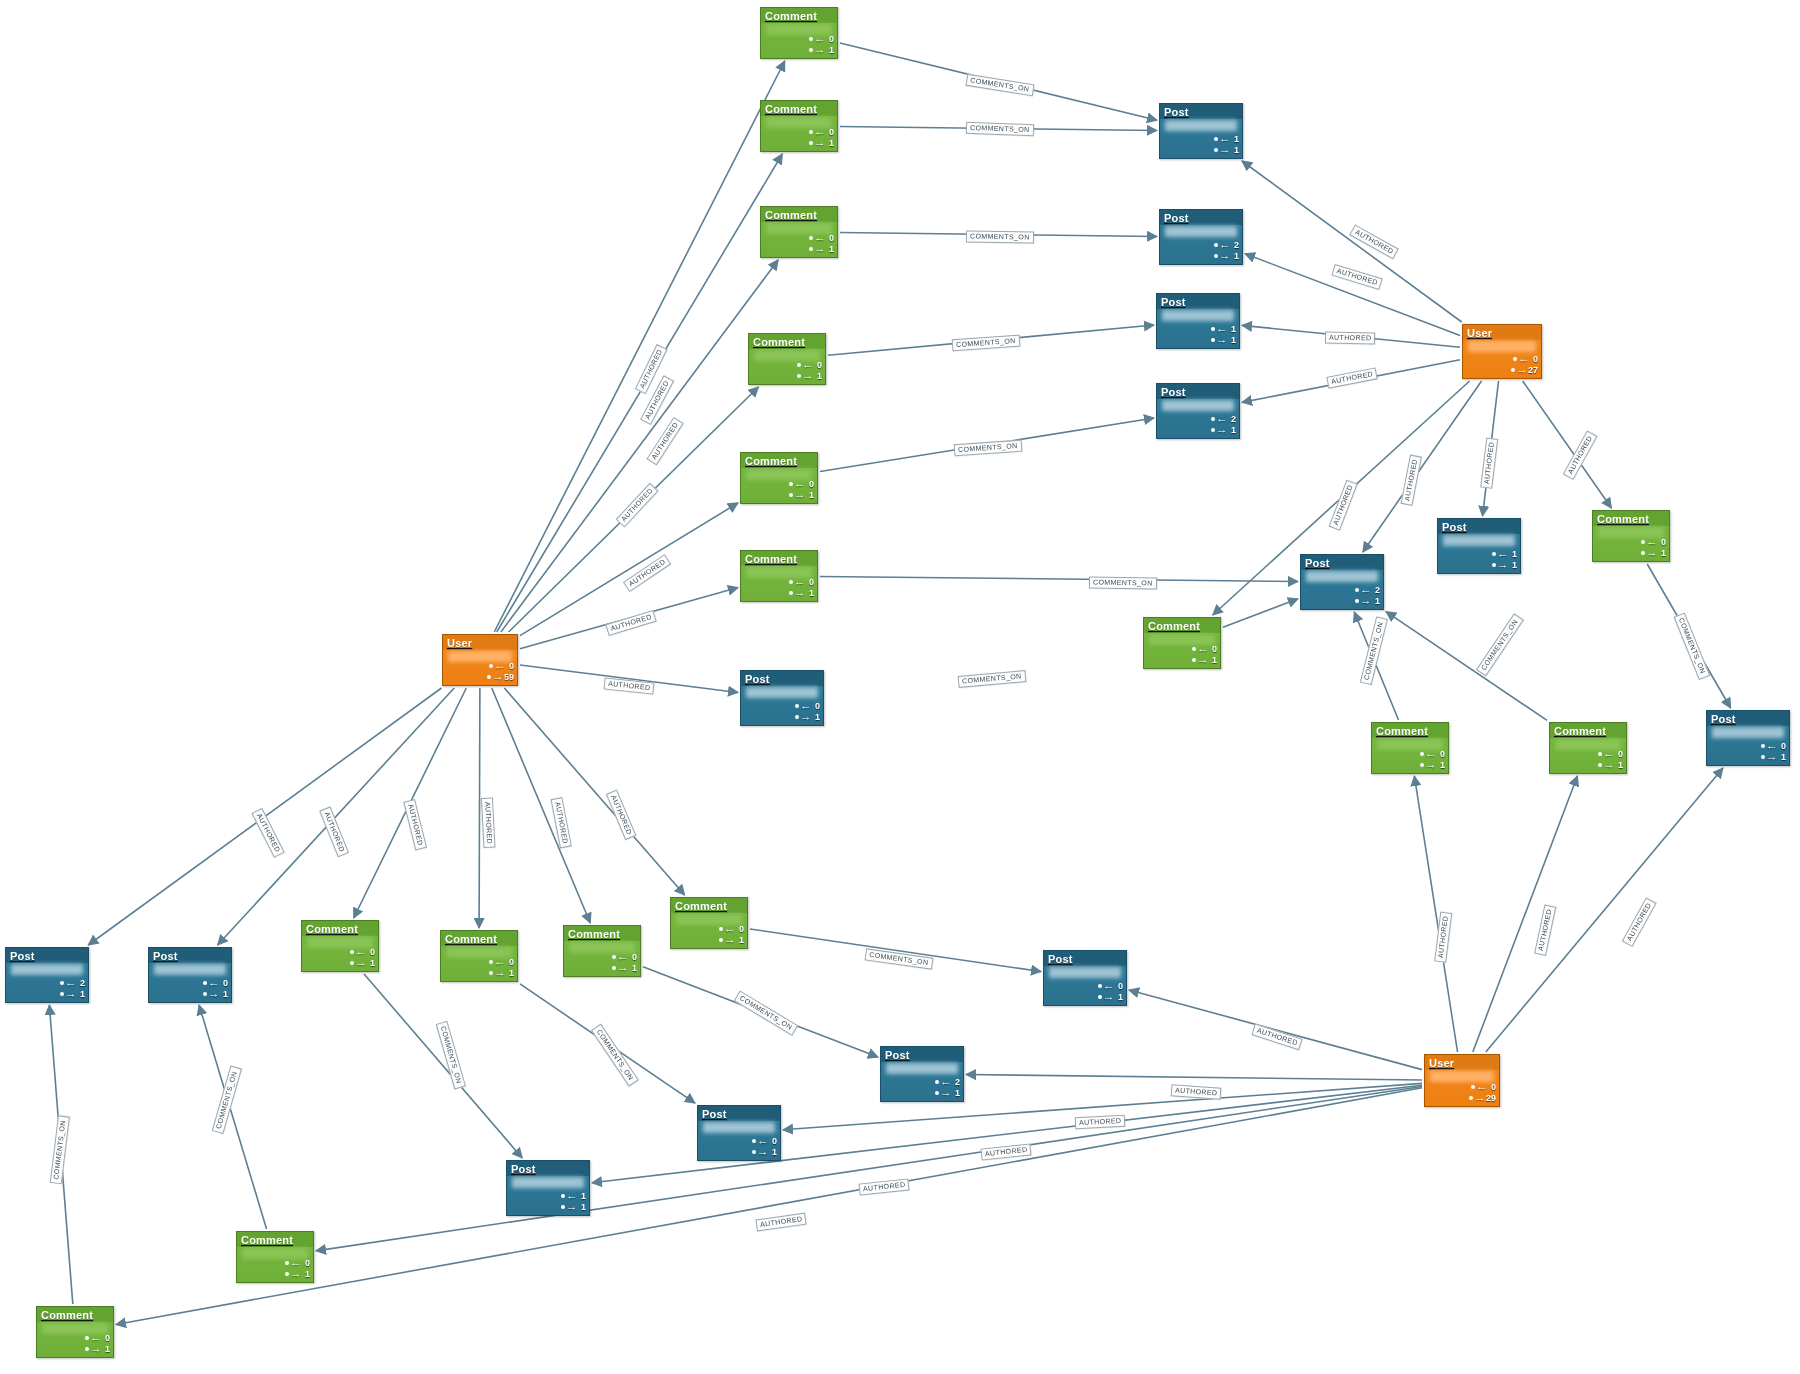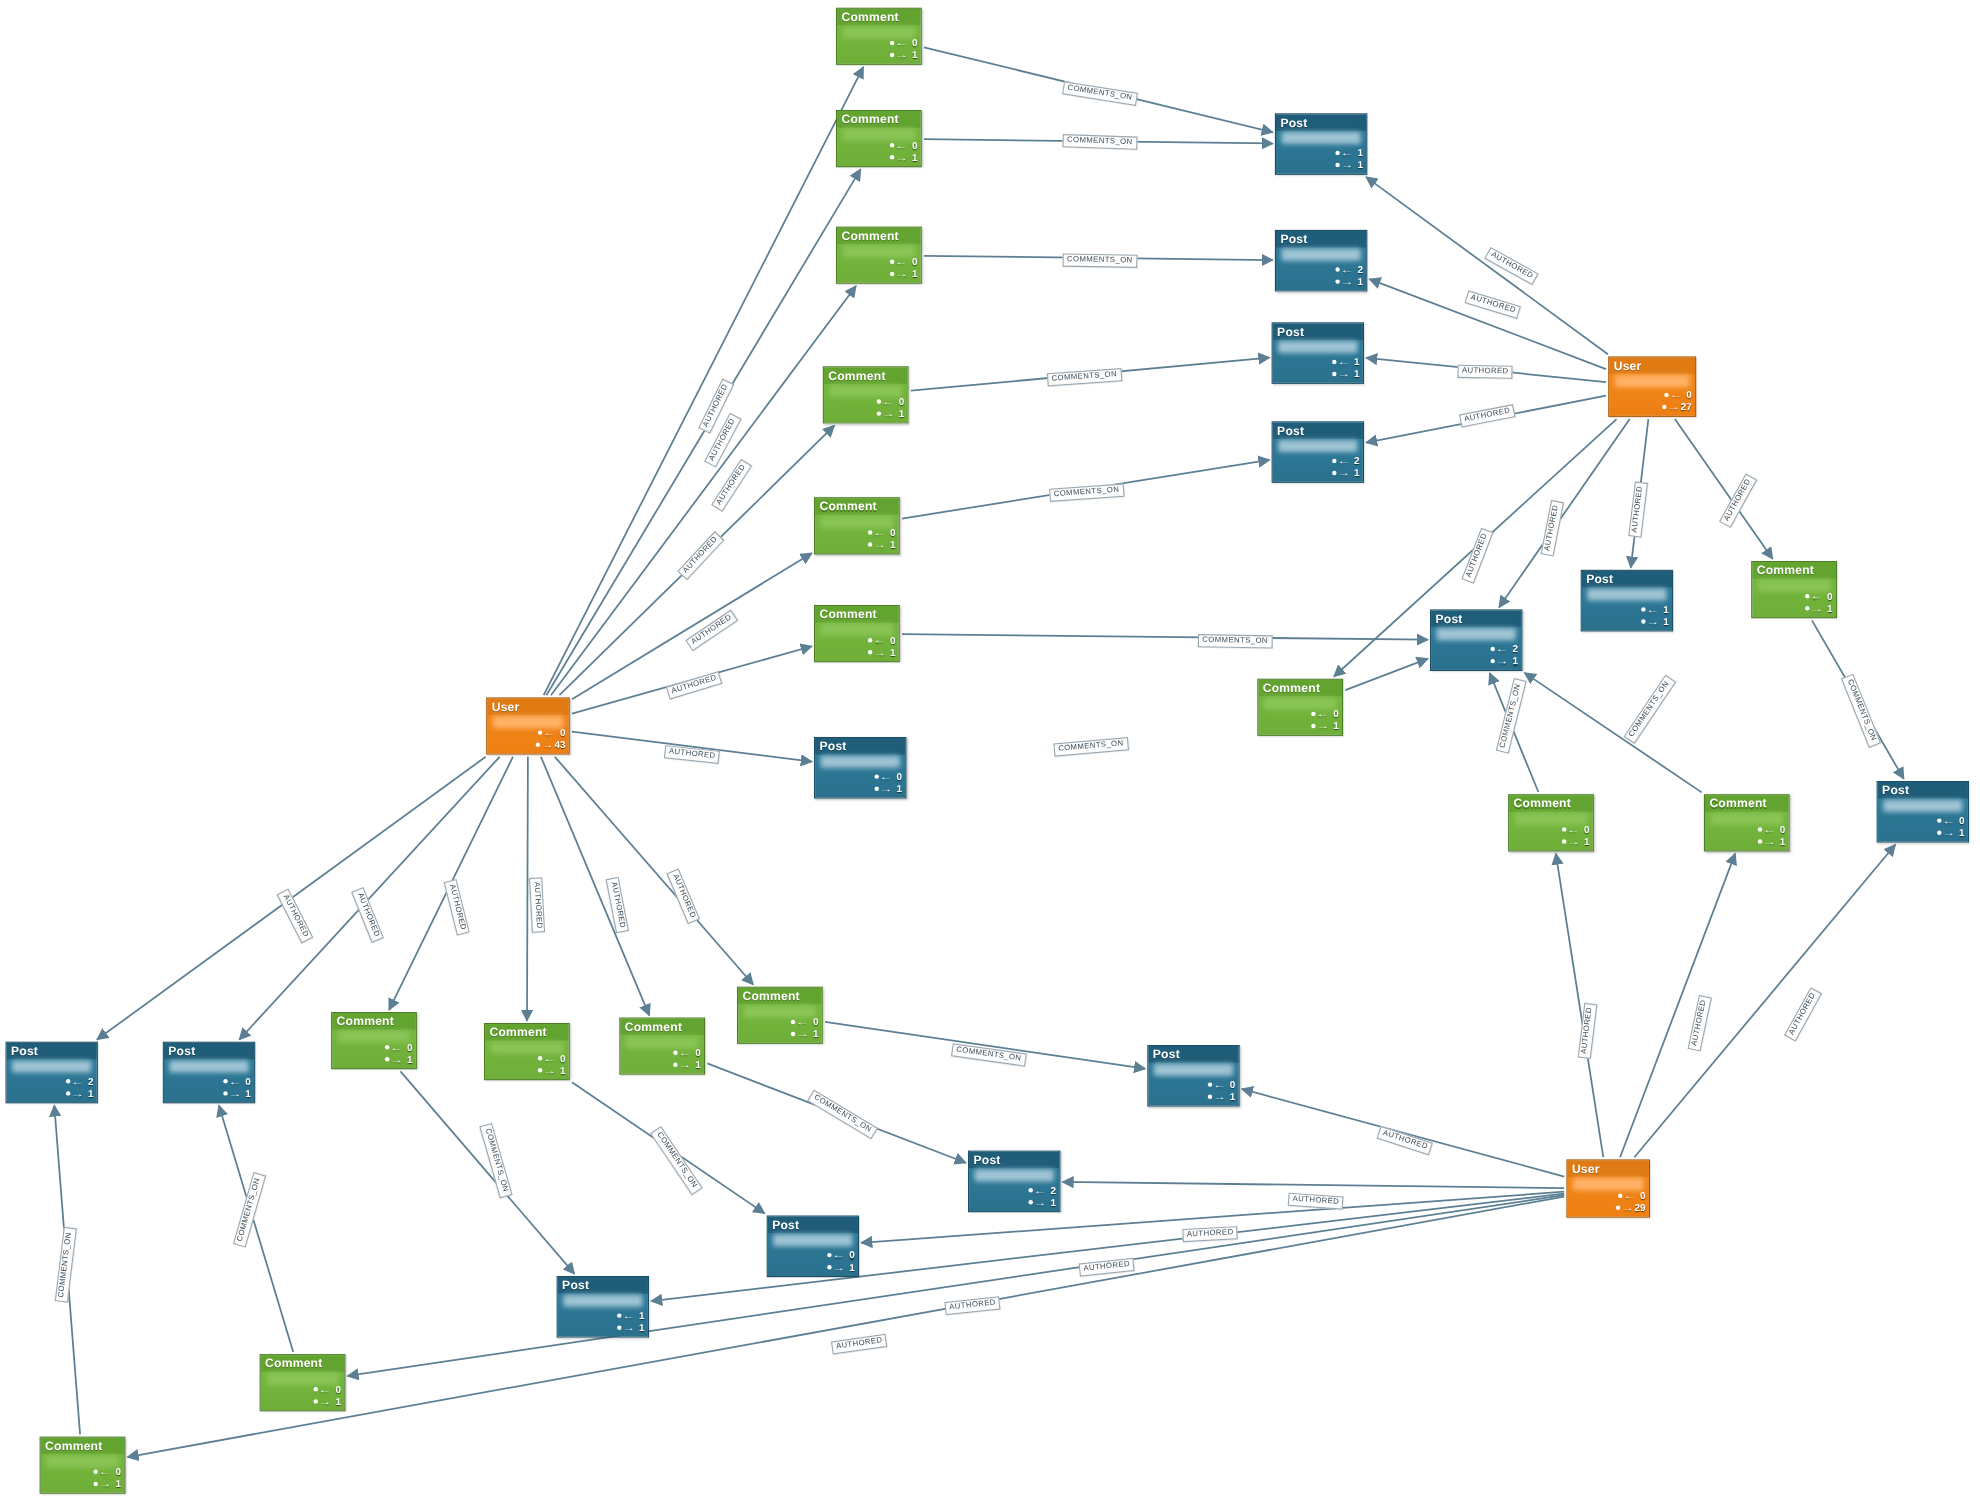--- a/index.html
+++ b/index.html
@@ -21,20 +21,21 @@
     width: 1800px;
     height: 1374px;
     pointer-events: none;
   }
   .node {
     position: absolute;
     box-sizing: border-box;
     border: 1px solid rgba(0,0,0,0.45);
     box-shadow: 1px 1px 2px rgba(0,0,0,0.25);
     overflow: hidden;
+    text-decoration: underline;
   }
   .node .title {
     font-size: 11px;
     font-weight: bold;
     color: #ffffff;
     padding: 2px 4px 1px 4px;
     line-height: 12px;
     letter-spacing: 0.2px;
     text-shadow: 0 1px 0 rgba(0,0,0,0.25);
   }
@@ -179,21 +180,21 @@
         <div class="blurline"></div>
         <div class="counts">
           <div class="crow">
             <span class="dot"></span>
             <span class="arrow">←</span>
             <span class="num">0</span>
           </div>
           <div class="crow">
             <span class="dot"></span>
             <span class="arrow">→</span>
-            <span class="num">43</span>
+            <span class="num">59</span>
           </div>
         </div>
       </div>
       <div class="node n-user" style="left: 1462px; top: 324px; width: 80px; height: 55px;">
         <div class="title">User</div>
         <div class="blurline"></div>
         <div class="counts">
           <div class="crow">
             <span class="dot"></span>
             <span class="arrow">←</span>

